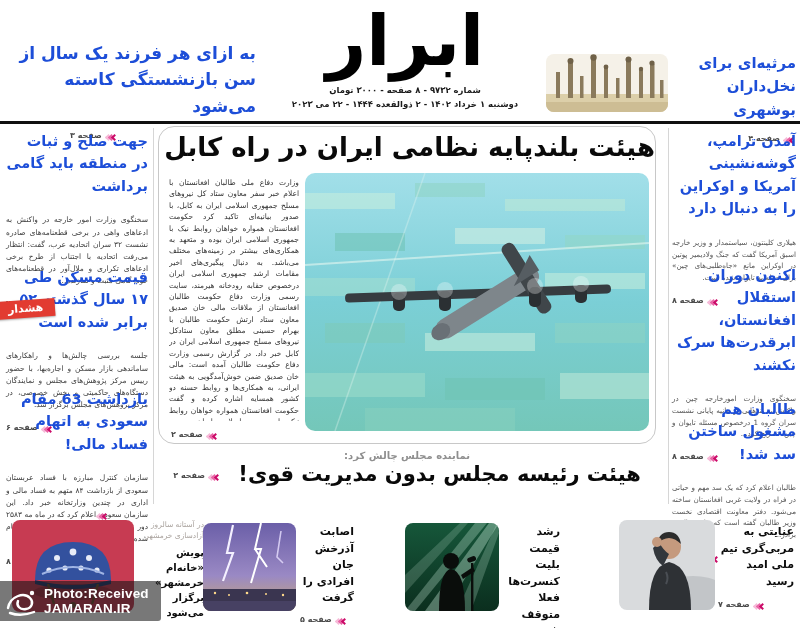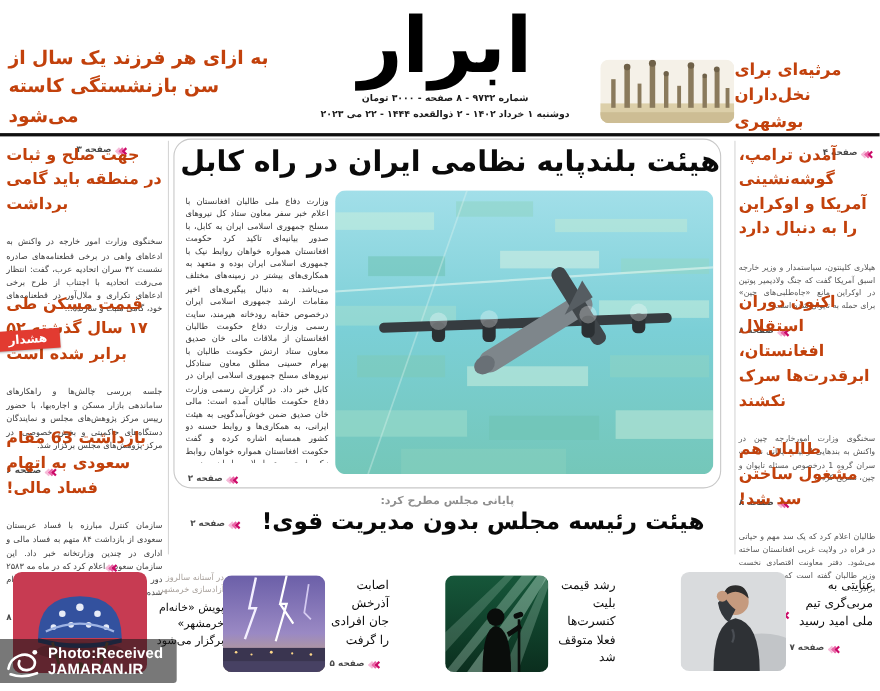--- a/index.html
+++ b/index.html
@@ -2,21 +2,21 @@
 <html lang="fa" dir="rtl"><head>
 <meta charset="utf-8">
 <style>
   *{margin:0;padding:0;box-sizing:border-box}
   html,body{background:#ffffff}
   .page{position:relative;width:800px;height:628px;background:#fff;direction:rtl;
         font-family:"DejaVu Sans",sans-serif;overflow:hidden;color:#111}
   .abs{position:absolute}
 
   
-  .h-md{font-weight:bold;font-size:14.5px;line-height:1.55;color:#c2410c;text-align:left}
+  .h-md{font-weight:bold;font-size:14.5px;line-height:1.55;color:#1d4ed8;text-align:right}
   .body-txt{font-size:7.5px;line-height:1.62;text-align:justify;color:#3d3d3d}
 
   
   .pm{display:inline-flex;align-items:flex-end;gap:3px;direction:rtl}
   .chvs{display:inline-flex;direction:ltr;align-items:center;padding:0 2px}
   .chv{display:inline-block;width:5px;height:5px;border-left:2.4px solid;border-bottom:2.4px solid;
        transform:rotate(45deg);margin:0 -1px}
   .c1{border-color:#cb0a68}.c2{border-color:#ea64a6}.c3{border-color:#f6bad8}
   .pm-label{font-size:8px;font-weight:bold;color:#4a4a4a;white-space:nowrap}
   .pm-row{margin-top:6px}
@@ -48,21 +48,21 @@
   .rcol{left:672px;width:124px;text-align:right}
   .rcol .body-txt{font-size:7.2px;color:#555}
   .mt5{margin-top:17px}
 
   .tag{position:absolute;left:-10px;top:34px;background:#e23b31;color:#fff;font-size:11px;font-weight:bold;
        padding:2px 12px 3px 14px;transform:rotate(-4deg);z-index:4;box-shadow:0 1px 2px rgba(0,0,0,.3);white-space:nowrap}
 
   
   .bimg{border-radius:8px;overflow:hidden}
   .b-txt{text-align:right}
-  .b-h{font-weight:normal;font-size:11px;line-height:1.5;color:#0c0c0c}
+  .b-h{font-weight:bold;font-size:11px;line-height:1.5;color:#0c0c0c}
   .b-h.tight{font-size:10px;letter-spacing:-.2px}
   .b-kicker{font-size:7.5px;color:#aaa39e;font-weight:normal;line-height:1.5}
 
   
   .wm{left:0;top:581px;display:flex;align-items:center;gap:6px;background:rgba(22,22,22,.58);
       padding:3px 12px 3px 4px;direction:ltr;z-index:9;border-radius:0 3px 3px 0}
   .wm-text{color:#fff;font-family:"Liberation Sans",sans-serif;font-weight:bold;font-size:13.5px;line-height:1.12;letter-spacing:.2px}
 </style>
 </head>
 <body>
@@ -286,21 +286,21 @@
         <span class="chvs">
             <i class="chv c3"></i>
             <i class="chv c2"></i>
             <i class="chv c1"></i>
           </span>
         <span class="pm-label">صفحه ۸</span>
       </span>
     </div>
   </div>
 
-  <div class="abs sl-kicker">پایانی مجلس مطرح کرد:</div>
+  <div class="abs sl-kicker">نماینده مجلس چالش کرد:</div>
   <div class="abs sl-h">
     <span>هیئت رئیسه مجلس بدون مدیریت قوی!</span>
     <span class="pm">
       <span class="chvs">
           <i class="chv c3"></i>
           <i class="chv c2"></i>
           <i class="chv c1"></i>
         </span>
       <span class="pm-label">صفحه ۲</span>
     </span>

